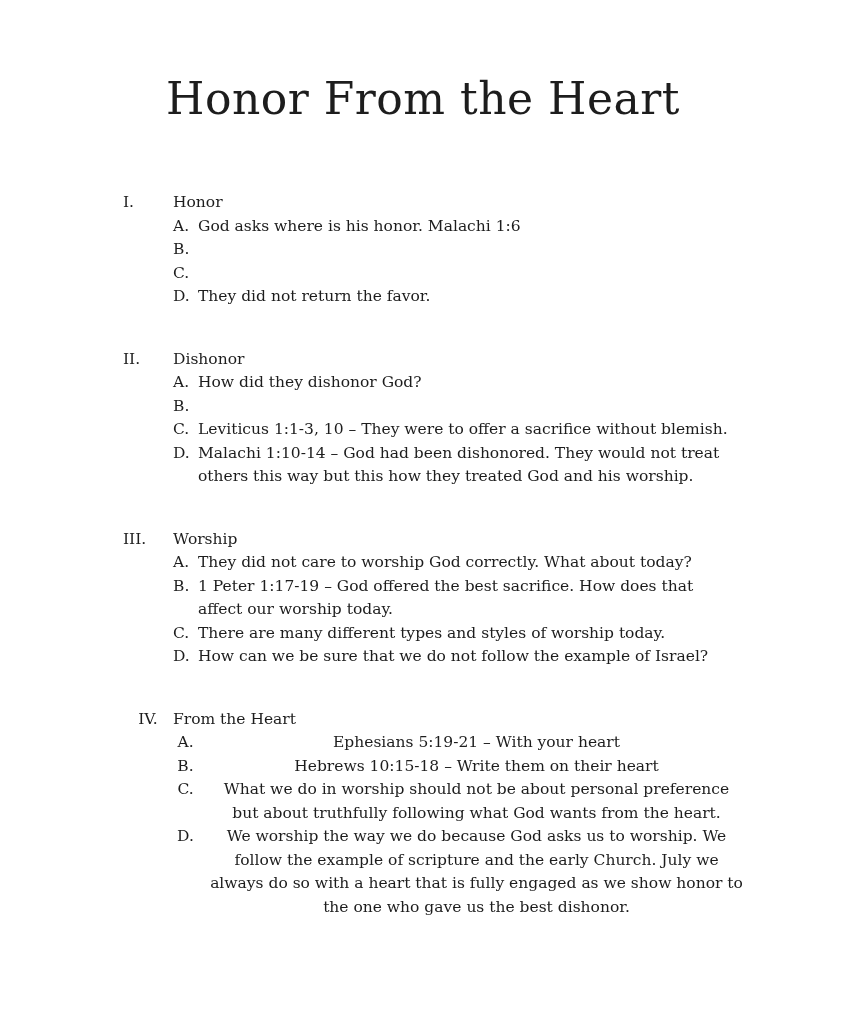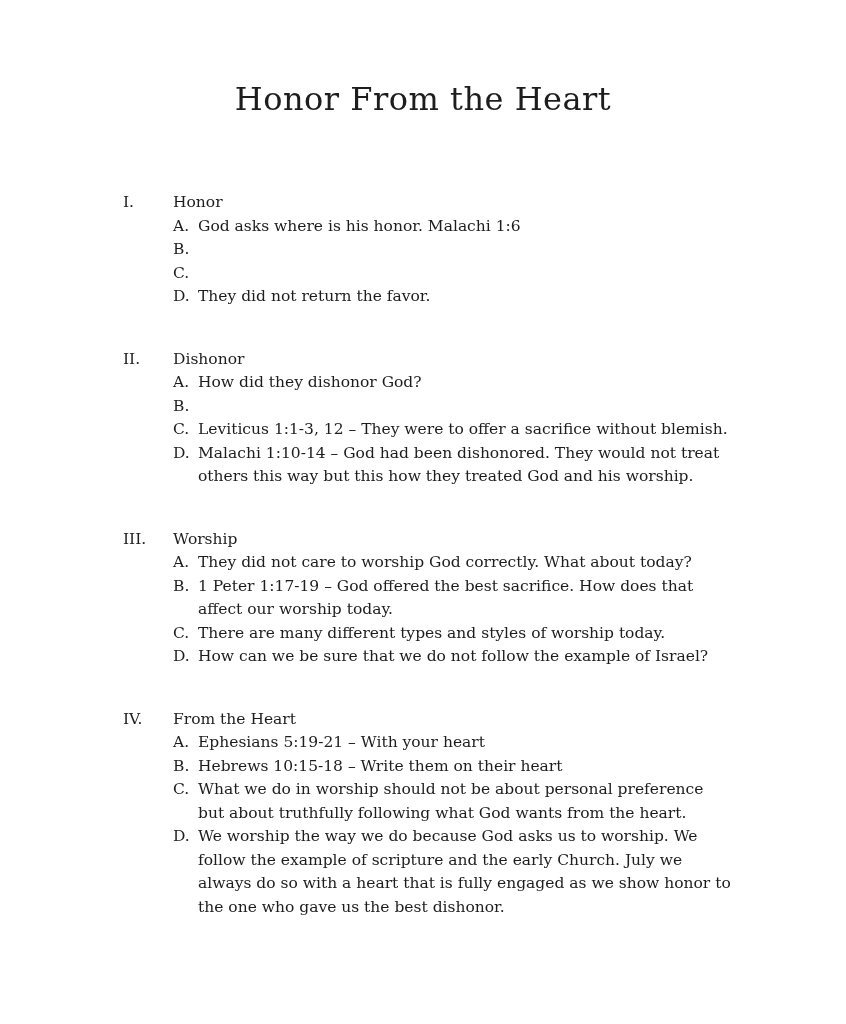--- a/index.html
+++ b/index.html
@@ -10,33 +10,33 @@
     height: 1024px;
     background: #ffffff;
     color: #1d1d1d;
     font-family: "DejaVu Serif", "Liberation Serif", serif;
     overflow: hidden;
   }
   .title {
     margin: 0;
     padding-top: 80px;
     text-align: center;
-    font-size: 32px;
+    font-size: 44px;
     font-weight: 400;
     line-height: 38px;
     letter-spacing: 0.5px;
   }
   .outline {
     margin: 73px 0 0 123px;
     width: 632px;
     font-size: 15.5px;
     line-height: 23.5px;
   }
   .section { margin-bottom: 39px; }
-  .section:last-child { margin-bottom: 0; }
+  .section:last-child { margin-bottom: 0; text-align: center; }
   .row-head { display: flex; }
   .numeral { width: 50px; flex-shrink: 0; }
   .item { display: flex; }
   .item .label { margin-left: 50px; width: 25px; flex-shrink: 0; }
   .item .text { flex: 1; min-width: 0; }
   .line { white-space: nowrap; }
 </style>
 </head>
 <body>
 
@@ -77,21 +77,21 @@
           <span class="text">
             <div class="line">How did they dishonor God?</div>
           </span>
         </div>
         <div class="item">
           <span class="label">B.</span>
         </div>
         <div class="item">
           <span class="label">C.</span>
           <span class="text">
-            <div class="line">Leviticus 1:1-3, 12 – They were to offer a sacrifice without blemish.</div>
+            <div class="line">Leviticus 1:1-3, 10 – They were to offer a sacrifice without blemish.</div>
           </span>
         </div>
         <div class="item">
           <span class="label">D.</span>
           <span class="text">
             <div class="line">Malachi 1:10-14 – God had been dishonored. They would not treat</div>
             <div class="line">others this way but this how they treated God and his worship.</div>
           </span>
         </div>
       </div>

